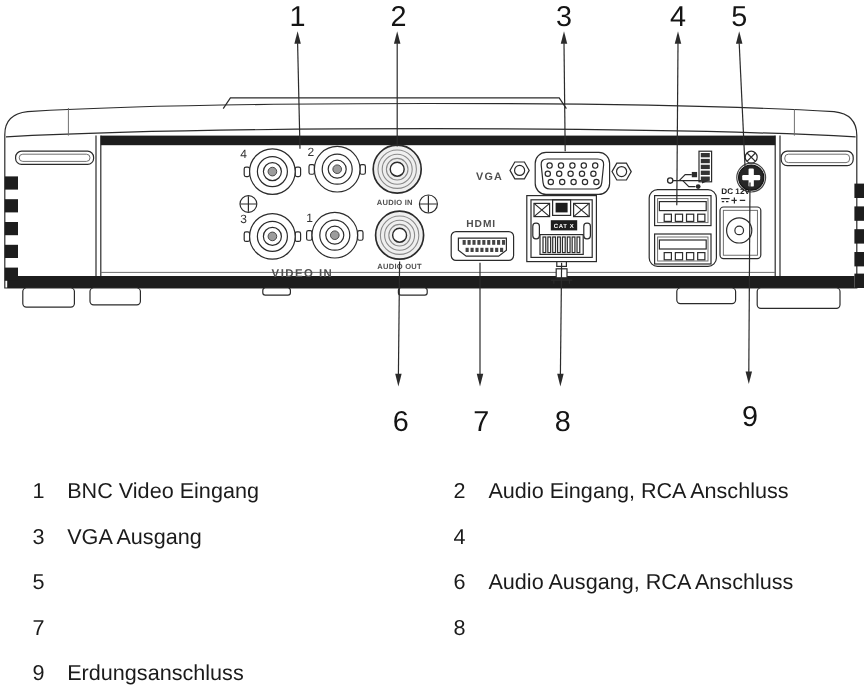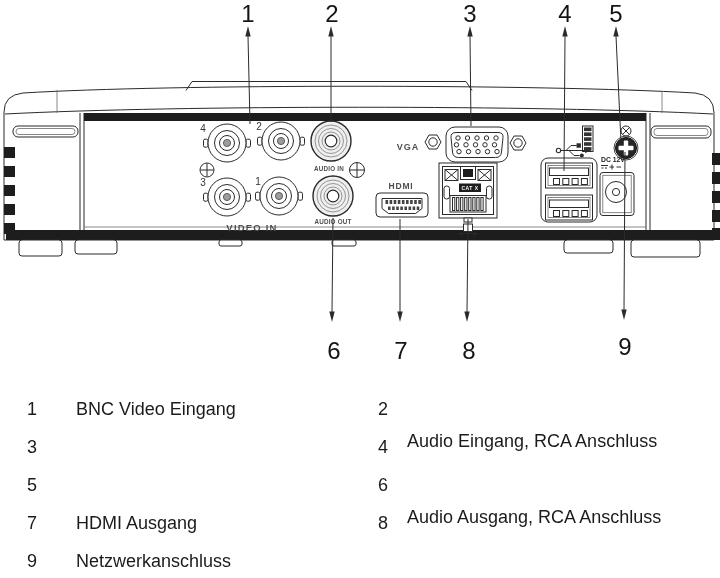--- a/index.html
+++ b/index.html
@@ -15,23 +15,23 @@
   .pin{fill:#444;stroke:none;}
   .arrow{fill:#2b2b2b;stroke:none;}
   .callout-num{font-family:"Liberation Sans",sans-serif;font-size:24px;fill:#141414;text-anchor:middle;}
   .plabel{font-family:"Liberation Sans",sans-serif;font-weight:bold;fill:#4f4f4f;text-anchor:middle;}
   
   .legend-col{position:absolute;color:#1b1b1b;font-size:18px;}
   .legend-col.left{left:27px;top:399px;}
   .legend-col.right{left:378px;top:399px;}
   .legend-row{display:flex;align-items:flex-start;height:38px;line-height:20px;}
   .legend-num{display:inline-block;width:21px;flex:none;}
-  .legend-label{margin-left:28px;white-space:nowrap;}
+  .legend-label{margin-left:8px;white-space:nowrap;}
   .legend-col.right .legend-num{width:17px;}
-  .legend-col.right .legend-label{margin-left:12px;margin-top:32px;}
+  .legend-col.right .legend-label{margin-left:12px;}
 </style>
 </head>
 <body>
 
 <div id="stage">
 
   <svg width="720" height="392" viewBox="0 0 720 392">
 
     <g>
       <path class="lnw" stroke-width="1.5" d="M4,240 L4,112 Q4,95 23,93 C170,84 540,84 695,93 Q714,95 714,113 L714,240 Z"></path>
@@ -348,31 +348,31 @@
     </g>
   </svg>
 
   <div class="legend-col left">
     <div class="legend-row">
       <span class="legend-num">1</span>
       <span class="legend-label">BNC Video Eingang</span>
     </div>
     <div class="legend-row">
       <span class="legend-num">3</span>
+      <span class="legend-label">VGA Ausgang</span>
     </div>
     <div class="legend-row">
       <span class="legend-num">5</span>
     </div>
     <div class="legend-row">
       <span class="legend-num">7</span>
-      <span class="legend-label">HDMI Ausgang</span>
     </div>
     <div class="legend-row">
       <span class="legend-num">9</span>
-      <span class="legend-label">Netzwerkanschluss</span>
+      <span class="legend-label">Erdungsanschluss</span>
     </div>
   </div>
 
   <div class="legend-col right">
     <div class="legend-row">
       <span class="legend-num">2</span>
       <span class="legend-label">Audio Eingang, RCA Anschluss</span>
     </div>
     <div class="legend-row">
       <span class="legend-num">4</span>

